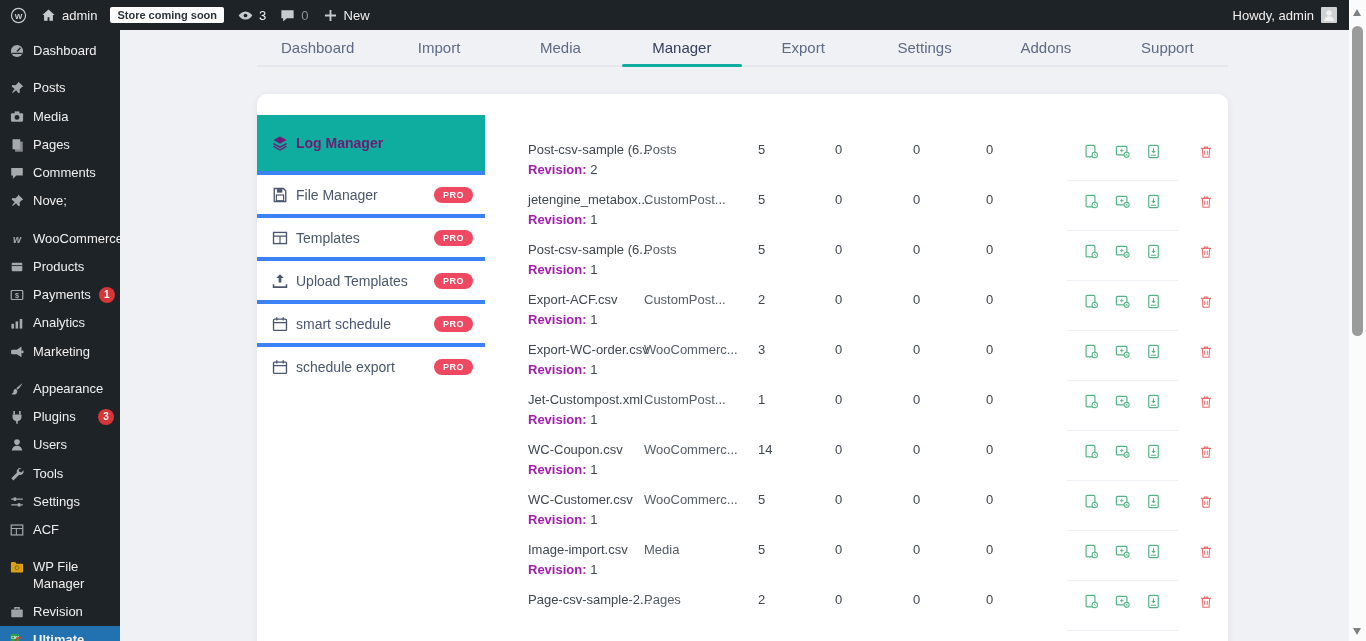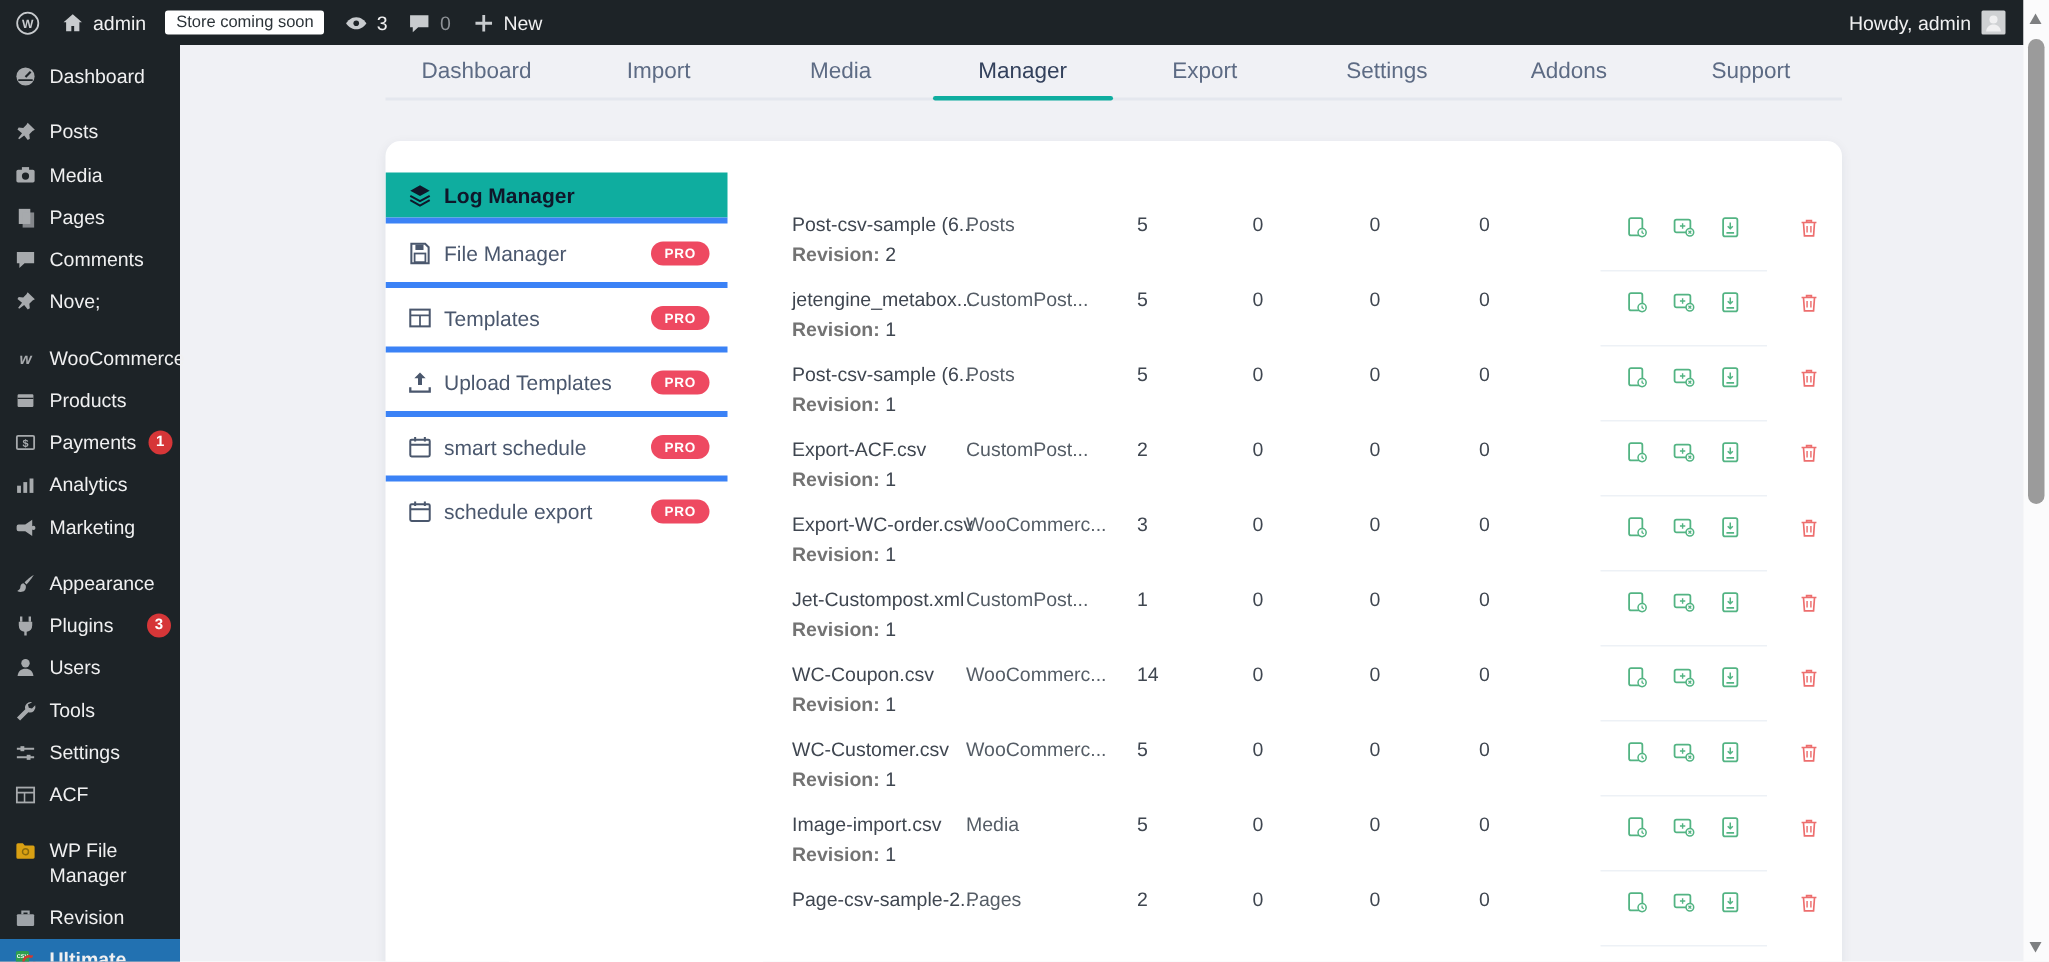--- a/index.html
+++ b/index.html
@@ -6,21 +6,21 @@
   html,body { width:1366px; height:641px; overflow:hidden; }
   body { font-family:"Liberation Sans", sans-serif; background:#f0f1f5; position:relative; }
   svg { display:block; }
 
   
   #adminbar { position:absolute; top:0; left:0; width:1349px; height:30px; background:#1d2327;
     color:#f0f0f1; display:flex; align-items:center; font-size:13px; z-index:20; }
   .ab-left { display:flex; align-items:center; gap:13px; padding-left:10px; flex:1; }
   .ab-item { display:flex; align-items:center; gap:5px; cursor:pointer; }
   .ab-ic { width:17px; height:17px; color:#c8cbce; }
-  .coming-soon { background:#ffffff; color:#2c3338; font-size:11px; font-weight:normal;
+  .coming-soon { background:#ffffff; color:#2c3338; font-size:11px; font-weight:bold;
     padding:2px 7px; border-radius:2px; cursor:pointer; }
   .ab-count-muted { color:#8d9196; }
   .ab-right { display:flex; align-items:center; gap:7px; padding-right:12px;margin-left:16px; }
   .avatar { width:16px; height:16px; background:#cfd1d3; border-radius:1px; overflow:hidden; }
 
   
   #sidebar { position:absolute; top:30px; left:0; width:120px; height:611px; background:#1d2327;
     color:#f0f0f1; font-size:13px; padding-top:7px; z-index:15; }
   .wp-sep { height:9px; }
   .wp-item { display:flex; align-items:flex-start; gap:8px; padding:6px 6px 6px 9px; cursor:pointer; line-height:1.25; position:relative; }
@@ -44,35 +44,35 @@
     background:#0fad9f; border-radius:2px; }
 
   .card { margin-top:27px; background:#fff; border-radius:10px; box-shadow:0 2px 8px rgba(25,39,70,.07);
     display:flex; height:660px; overflow:hidden; }
 
   
   .panel { width:228px; flex:none; padding-top:21px; }
   .p-item { height:43px; display:flex; align-items:center; padding:0 12px 0 14px; font-size:14px;
     color:#4a576d; cursor:pointer; border-top:4px solid #3b82f6; }
   .p-item:first-child { border-top:none; }
-  .p-item.active { background:#0fad9f; color:#0f172a; font-weight:bold; height:30px; }
+  .p-item.active { background:#0fad9f; color:#701a75; font-weight:bold; height:56px; }
   .p-ic { width:18px; height:18px; margin-right:7px; flex:none; }
   .pro { margin-left:auto; background:#ee4961; color:#fff; font-size:9px; font-weight:bold;
     letter-spacing:.5px; padding:3px 9px; border-radius:9px; cursor:pointer; }
 
   
   .tablewrap { flex:1; padding:48px 0 0 43px; }
   .tgrid { display:grid; grid-template-columns:116px 114px 77px 78px 73px 81px 111px 55px; }
   .thead { font-size:11px; font-weight:bold; color:#8b98ae; letter-spacing:.3px; margin-bottom:21px; }
   .th-act { text-align:center; }
   .th-act .th-inner { border-bottom:1px solid #edf1f6; padding-bottom:12px; }
   .th-del { text-align:center; }
   .trow { height:50px; font-size:13px; color:#3f4650; }
   .fname { white-space:nowrap; margin-bottom:5px; }
-  .rev b { color:#737373; }
+  .rev b { color:#a21caf; }
   .c-module { color:#555d66; }
   .actbox { display:flex; gap:14px; justify-content:center; align-items:flex-start; padding-top:1px;
     height:39px; border-bottom:1px solid #edf1f6; }
   .act-ic { width:17px; height:17px; color:#53b483; cursor:pointer; }
   .c-del { display:flex; justify-content:center; padding-top:2px; }
   .trash-ic { width:16px; height:16px; color:#ed6e6e; cursor:pointer; }
 
   
   #scrollbar { position:absolute; right:0; top:0; width:17px; height:641px; background:#fbfbfc; z-index:30; }
   .sb-thumb { position:absolute; top:26px; left:3px; width:11px; height:310px; background:#9b9b9b; border-radius:6px; }

